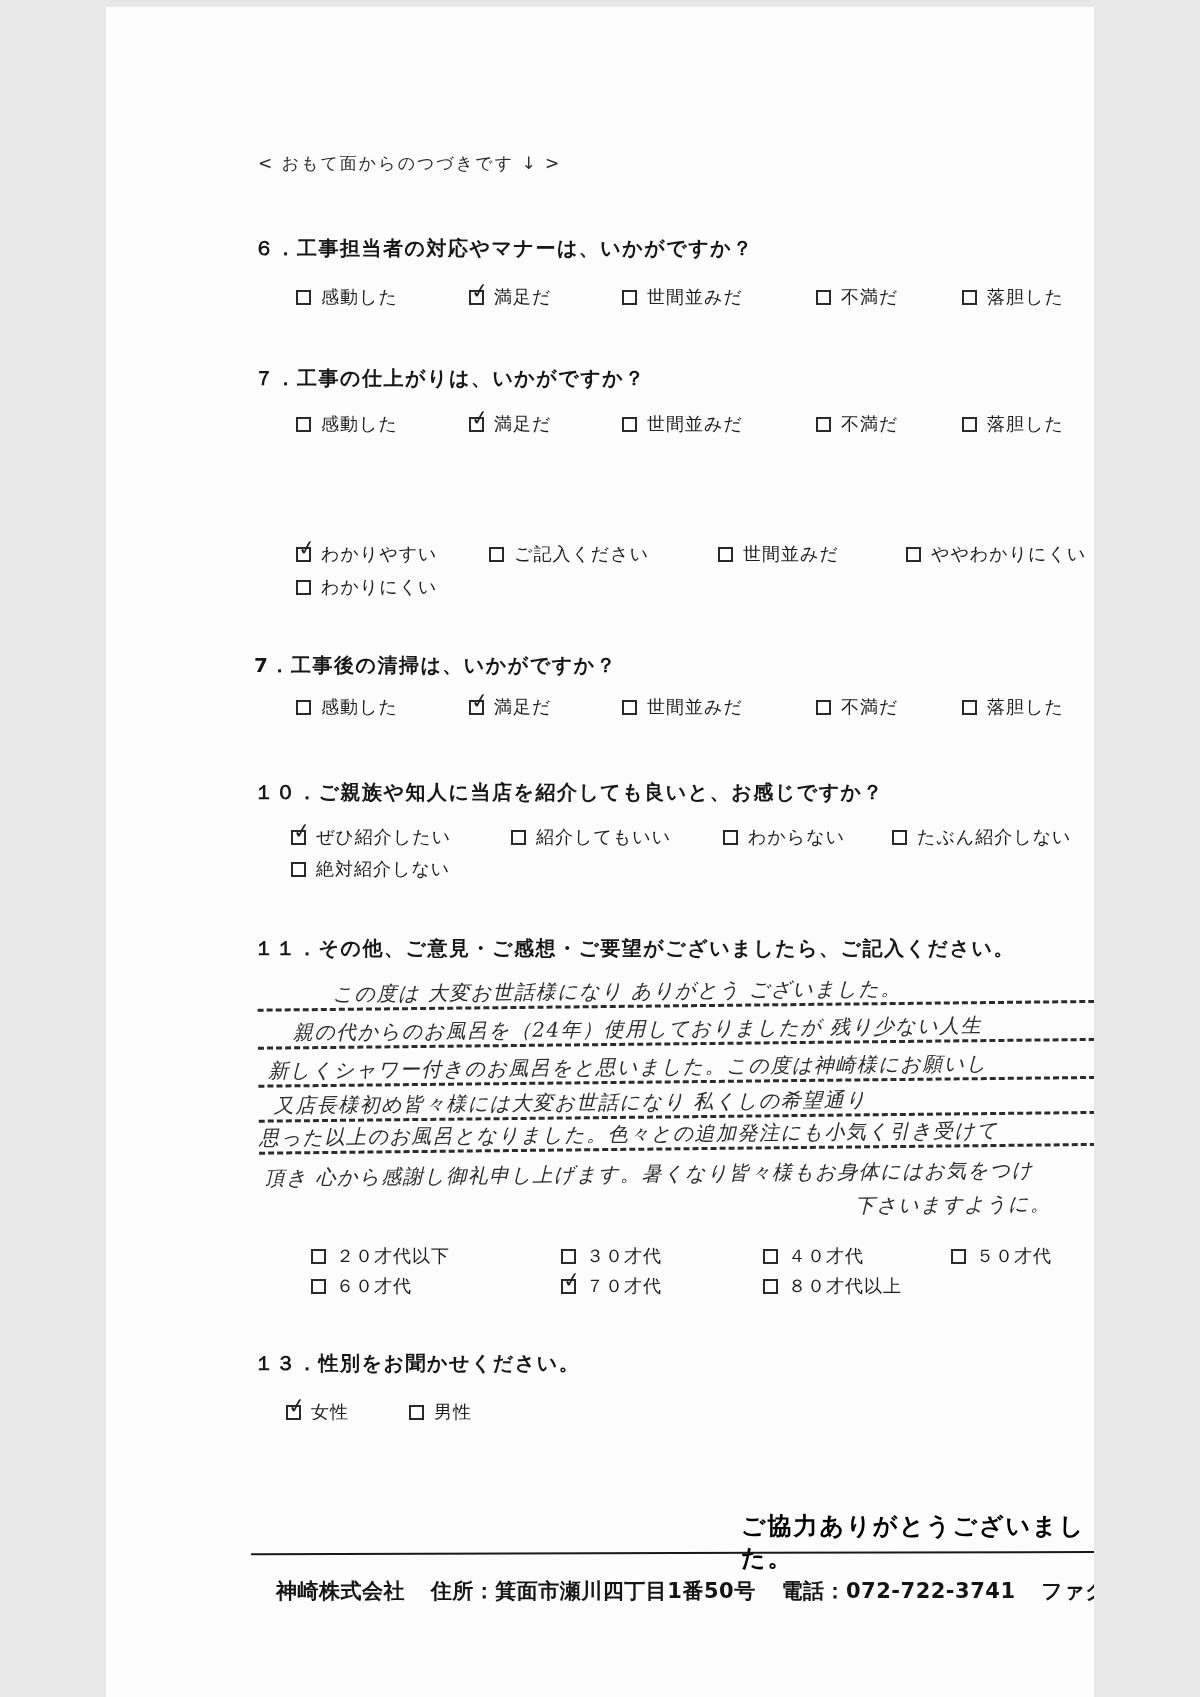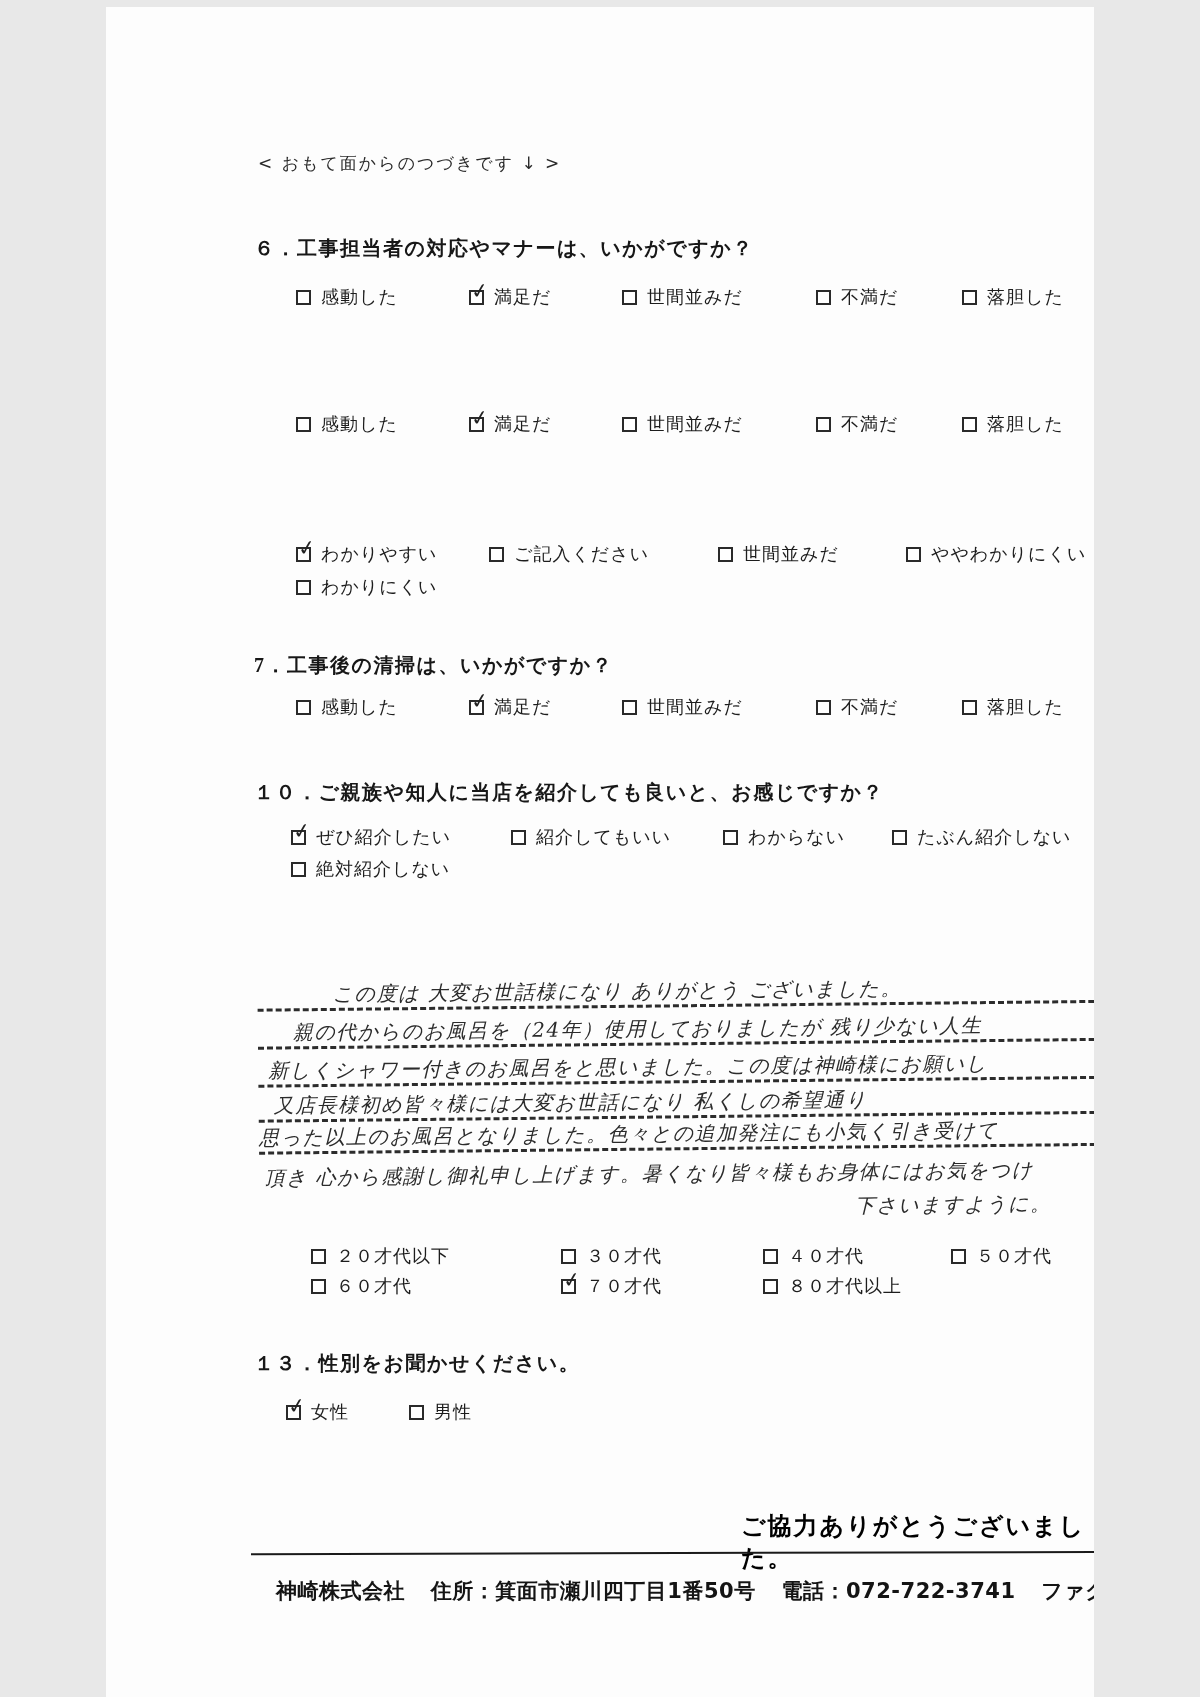--- a/index.html
+++ b/index.html
@@ -12,21 +12,21 @@
     color:#1b1b1b;
     overflow:hidden;
   }
   .note{
     position:absolute;left:152px;top:145px;
     font-size:17px;letter-spacing:2px;color:#2a2a2a;
   }
   .q-title{
     position:absolute;left:148px;
     font-size:20px;font-weight:600;letter-spacing:1.5px;
-    color:#171717;white-space:nowrap;margin:0;font-family:Liberation Serif, serif;
+    color:#171717;white-space:nowrap;margin:0;
   }
   .option{
     position:absolute;display:flex;align-items:center;gap:10px;
     font-size:18px;letter-spacing:1px;color:#1d1d1d;white-space:nowrap;
   }
   .box{
     position:relative;flex:0 0 auto;
     width:15px;height:15px;box-sizing:border-box;
     border:2px solid #2a2a2a;background:#fff;
   }
@@ -88,20 +88,21 @@
   </div>
   <div class="option" style="top:278px;left:710px">
     <span class="box"></span>
     <span>不満だ</span>
   </div>
   <div class="option" style="top:278px;left:856px">
     <span class="box"></span>
     <span>落胆した</span>
   </div>
 
+  <h2 class="q-title" style="top:358px">７．工事の仕上がりは、いかがですか？</h2>
   <div class="option" style="top:405px;left:190px">
     <span class="box"></span>
     <span>感動した</span>
   </div>
   <div class="option checked" style="top:405px;left:363px">
     <span class="box">
         <span class="tick">✓</span>
       </span>
     <span>満足だ</span>
   </div>
@@ -182,20 +183,21 @@
   </div>
   <div class="option" style="top:818px;left:786px">
     <span class="box"></span>
     <span>たぶん紹介しない</span>
   </div>
   <div class="option" style="top:850px;left:185px">
     <span class="box"></span>
     <span>絶対紹介しない</span>
   </div>
 
+  <h2 class="q-title" style="top:928px">１１．その他、ご意見・ご感想・ご要望がございましたら、ご記入ください。</h2>
   <div class="hw-area">
     <div class="hw-line ruled" style="top:962px;padding-left:75px">この度は 大変お世話様になり ありがとう ございました。</div>
     <div class="hw-line ruled" style="top:1000px;padding-left:35px">親の代からのお風呂を（24年）使用しておりましたが 残り少ない人生</div>
     <div class="hw-line ruled" style="top:1038px;padding-left:10px">新しくシャワー付きのお風呂をと思いました。この度は神崎様にお願いし</div>
     <div class="hw-line ruled" style="top:1073px;padding-left:15px">又店長様初め皆々様には大変お世話になり 私くしの希望通り</div>
     <div class="hw-line ruled" style="top:1105px;padding-left:0px">思った以上のお風呂となりました。色々との追加発注にも小気く引き受けて</div>
     <div class="hw-line" style="top:1142px;padding-left:5px">頂き 心から感謝し御礼申し上げます。暑くなり皆々様もお身体にはお気をつけ</div>
     <div class="hw-line" style="top:1176px;left:745px;width:320px">下さいますように。</div>
   </div>
 

